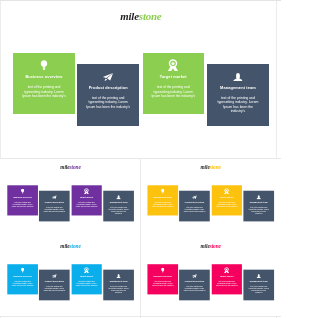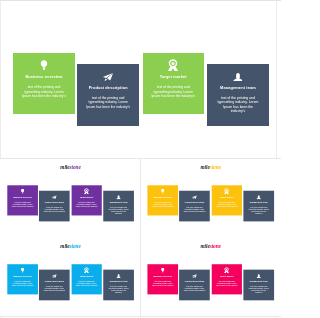--- a/index.html
+++ b/index.html
@@ -68,20 +68,21 @@
   .c3{left:207.2px;}
   .c3 .bdy{font-size:3.45px;}
 </style>
 </head>
 <body>
 
 <div class="page">
 
   <div class="cell hero">
     <div class="canvas" id="hero">
+        <div class="logo"><span class="lp1">mile</span><span class="lp2" style="color:#8cce4f">stone</span></div>
         <div class="card c0 up" style="background:#8cce4f">
           <span class="ico i-lightbulb-icon">
             <svg viewBox="0 0 16 24" preserveAspectRatio="none">
               <path fill="currentColor" d="M8 0.4C4 0.4 0.8 3.6 0.8 7.6c0 2.4 1.2 4.6 3 5.9 0.7 0.5 1.2 1.3 1.4 2.1l0.4 1.6h4.8l0.4-1.6c0.2-0.8 0.7-1.6 1.4-2.1 1.8-1.3 3-3.5 3-5.9C15.2 3.6 12 0.4 8 0.4z"></path>
               <rect x="5.3" y="17.6" width="5.4" height="1.9" fill="currentColor"></rect>
               <rect x="5.7" y="20.4" width="4.6" height="1.8" fill="currentColor"></rect>
               <path fill="currentColor" d="M6.3 23.1h3.4c-0.4 0.6-1 0.9-1.7 0.9s-1.3-0.3-1.7-0.9z"></path>
             </svg>
           </span>
           <div class="ttl">Business overview</div>

